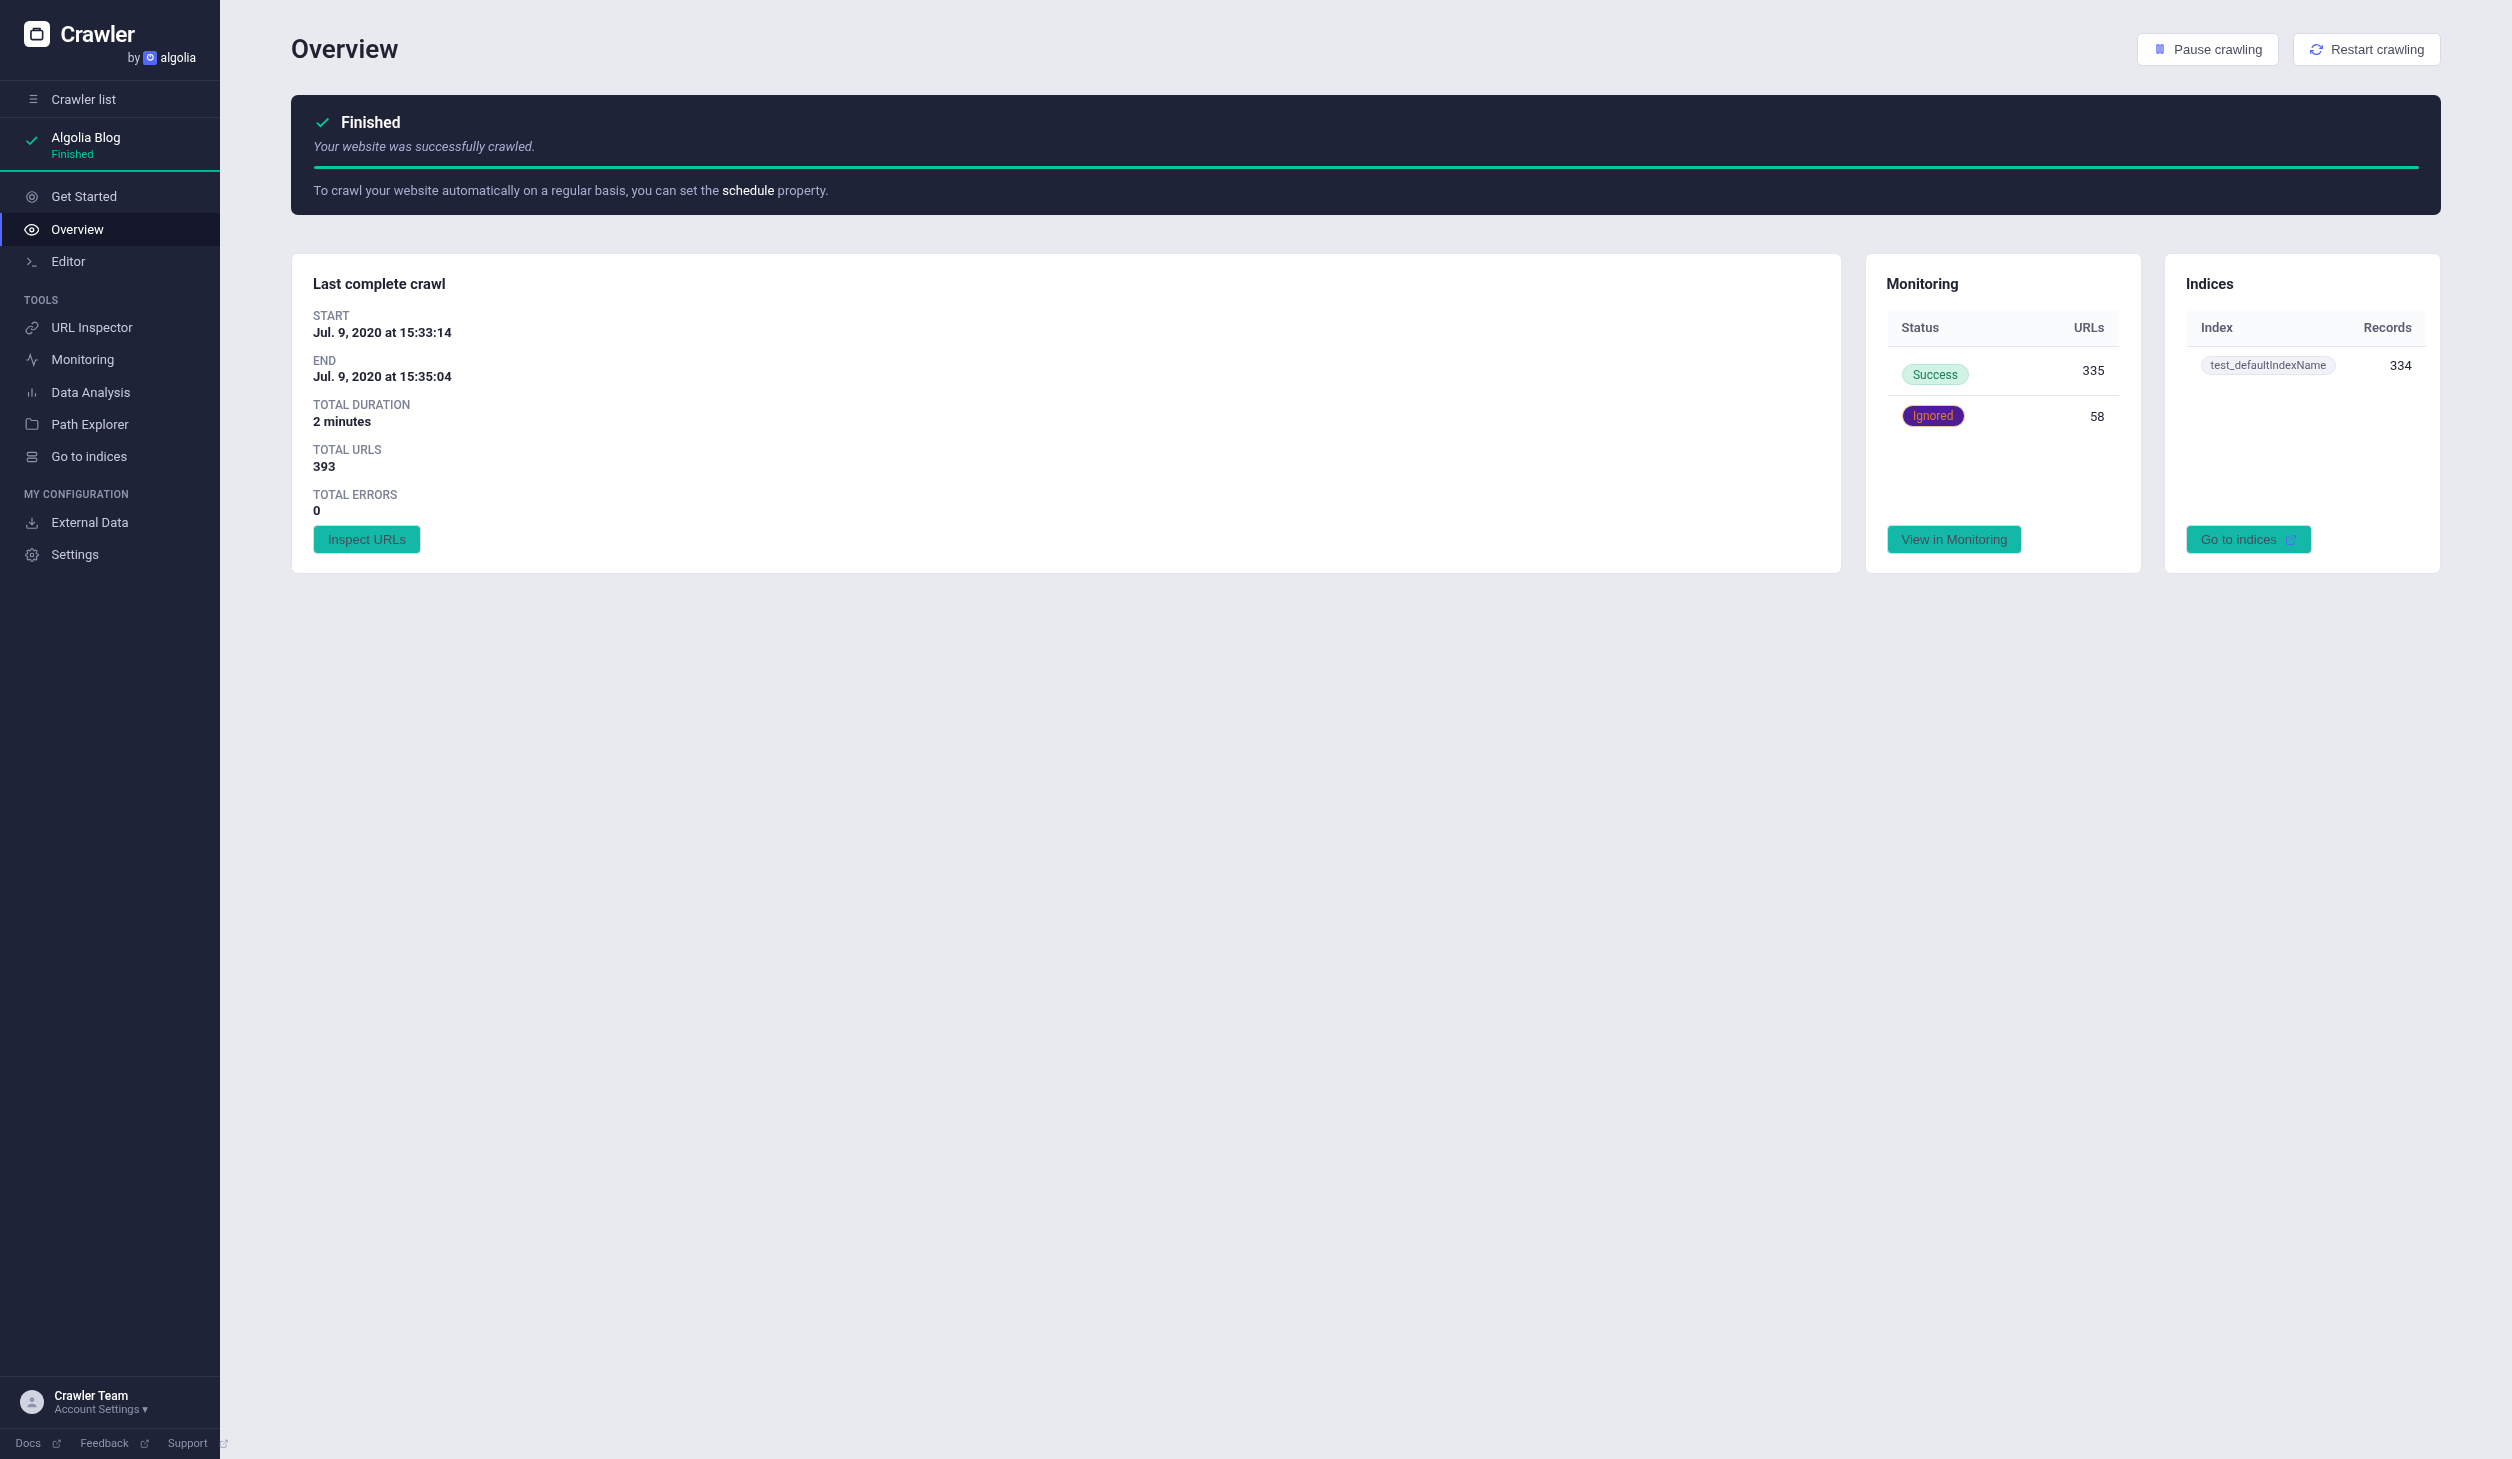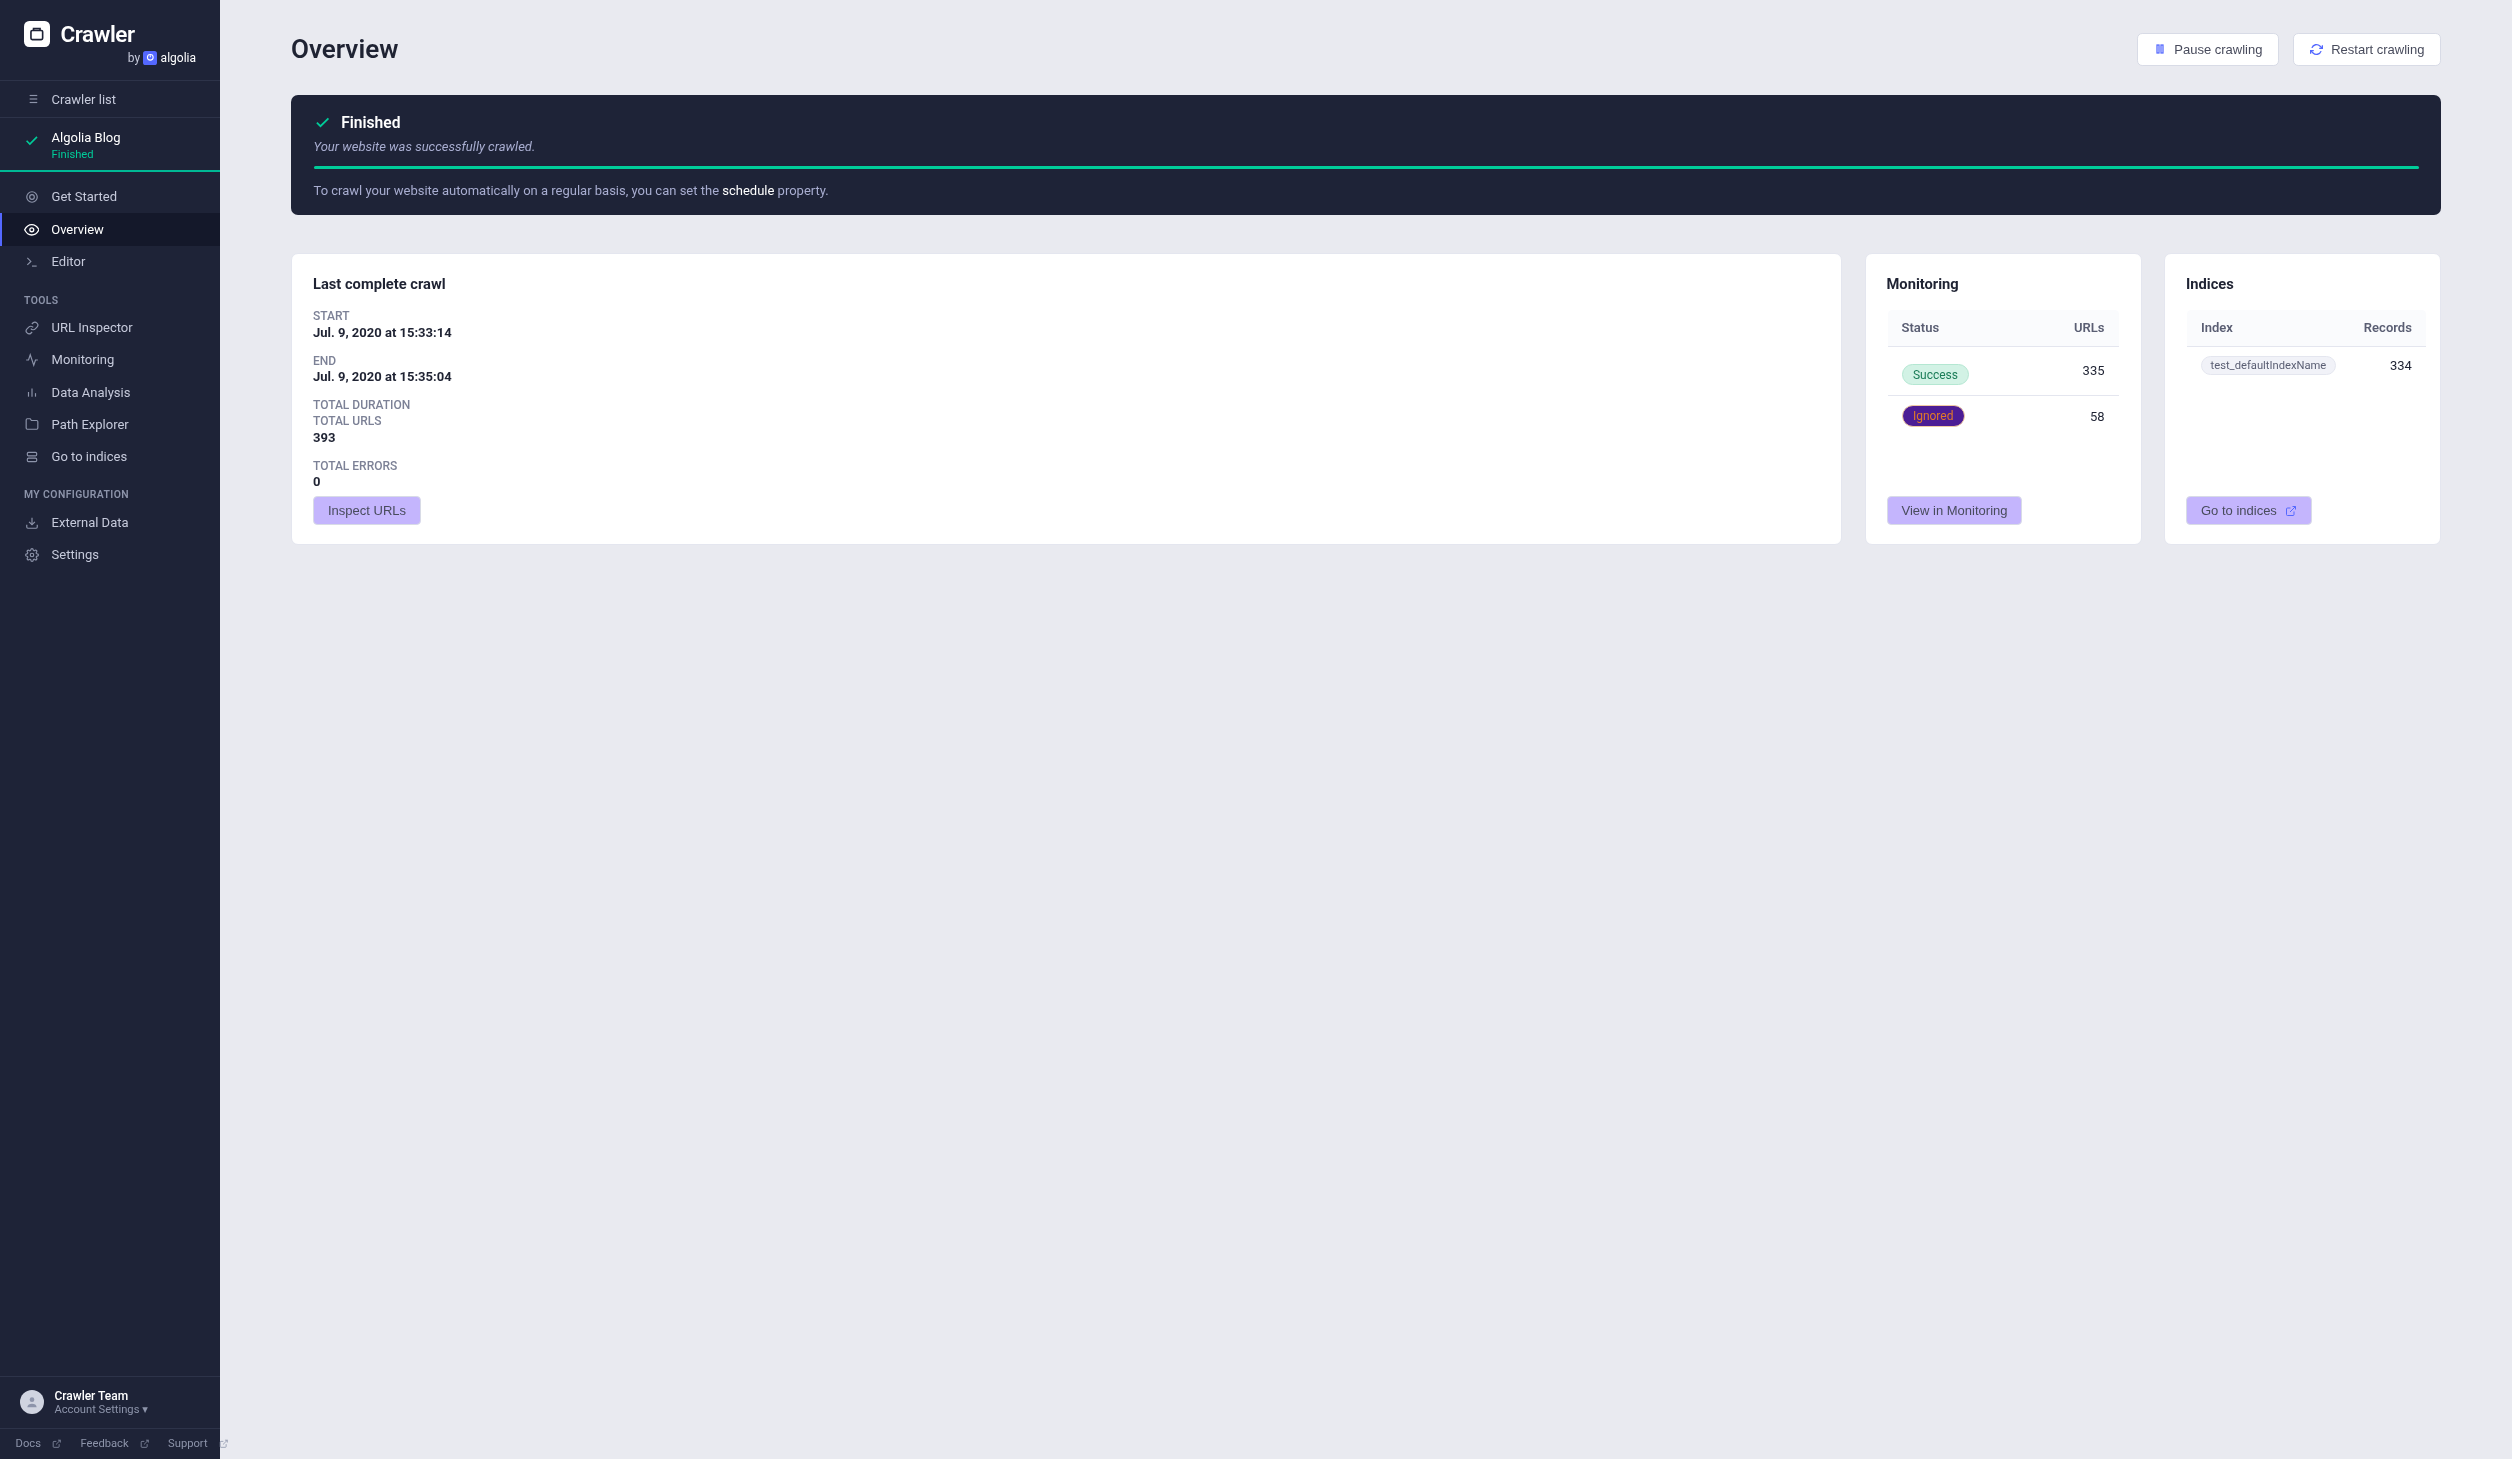--- a/index.html
+++ b/index.html
@@ -88,21 +88,21 @@
     .banner-bottom .schedule { color:#fff; }
 
     .cards-row { display:flex; gap:22.5px; align-items:stretch; }
     .card { background:#fff; border:0.9px solid #e4e6ef; border-radius:7px; padding:21px 21px 19px 21px; flex:1; display:flex; flex-direction:column;}
     .card-monitoring, .card-indices { max-width: 277px; min-width: 259px; }
     .card h3 { font-size:14.7px; font-weight:700; color:#1f2333; margin-bottom:15.6px; }
     .stat-label { color:#7c8196; font-size:12px; font-weight:500; margin-bottom:1.7px; }
     .stat-value { color:#1f2333; font-size:13px; font-weight:700; margin-bottom:14px;}
     .card .spacer { flex:1; }
     .card-btn {
-      background:#c4b5fd; border:0.9px solid #d8dbe6; border-radius:4.3px;
+      background:#14b8a6; border:0.9px solid #d8dbe6; border-radius:4.3px;
       padding:6px 14px; font-size:13px; color:#484b5c; cursor:pointer;
       display:inline-flex; align-items:center; gap:8.6px; align-self:flex-start;
     }
     table.mini { width:100%; border-collapse:collapse; border:0.9px solid #e4e6ef; border-radius:5.2px; overflow:hidden;}
     table.mini th { text-align:left; color:#5a5e73; font-weight:600; font-size:13px; padding:10.4px 14px; background:#fafbfd; border-bottom:0.9px solid #e4e6ef;}
     table.mini th.right, table.mini td.right { text-align:right; }
     table.mini td { padding:9.5px 14px; border-bottom:0.9px solid #e4e6ef; font-size:13px; color:#1f2333;}
     table.mini tr:last-child td { border-bottom:none;}
     .pill { display:inline-block; padding:2.6px 10.4px; border-radius:12px; font-size:12px; }
     .pill.success { background:#d2f2e5; color:#1b7d58; border:0.9px solid #b4e7d2;margin-top:8px;}
@@ -354,20 +354,21 @@
 
   <div class="cards-row">
 
     <div class="card">
       <h3>Last complete crawl</h3>
       <div class="stat-label">START</div>
       <div class="stat-value">Jul. 9, 2020 at 15:33:14</div>
       <div class="stat-label">END</div>
       <div class="stat-value">Jul. 9, 2020 at 15:35:04</div>
       <div class="stat-label">TOTAL DURATION</div>
+      <div class="stat-value">2 minutes</div>
       <div class="stat-label">TOTAL URLS</div>
       <div class="stat-value">393</div>
       <div class="stat-label">TOTAL ERRORS</div>
       <div class="stat-value" style="margin-bottom:7px">0</div>
       <div class="spacer"></div>
       <button class="card-btn">
         <span>Inspect URLs</span>
       </button>
     </div>
 

